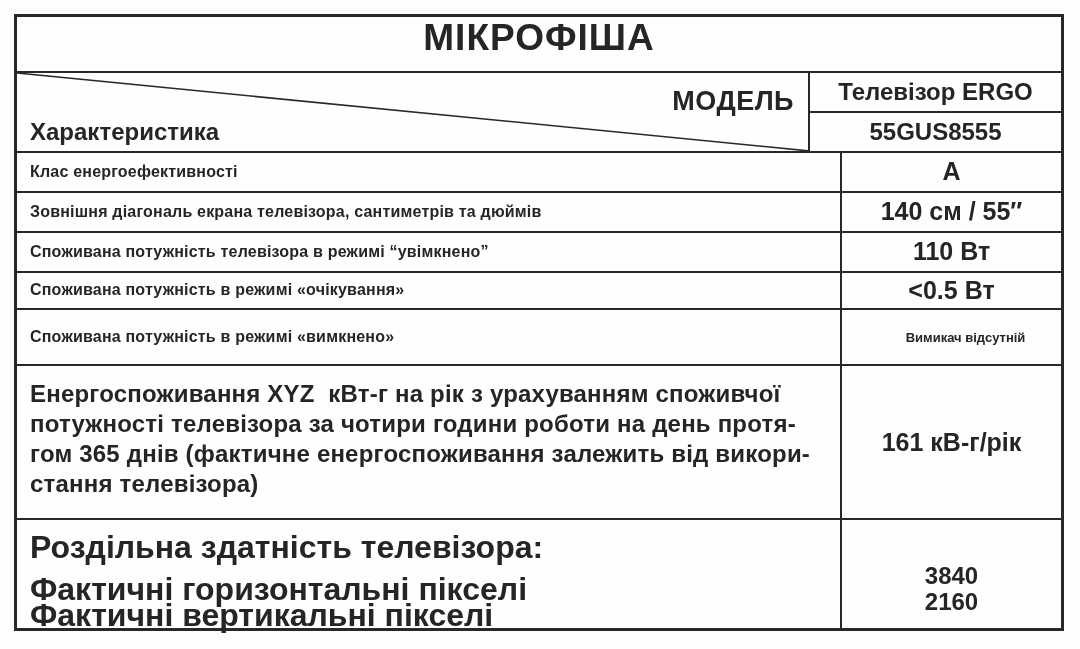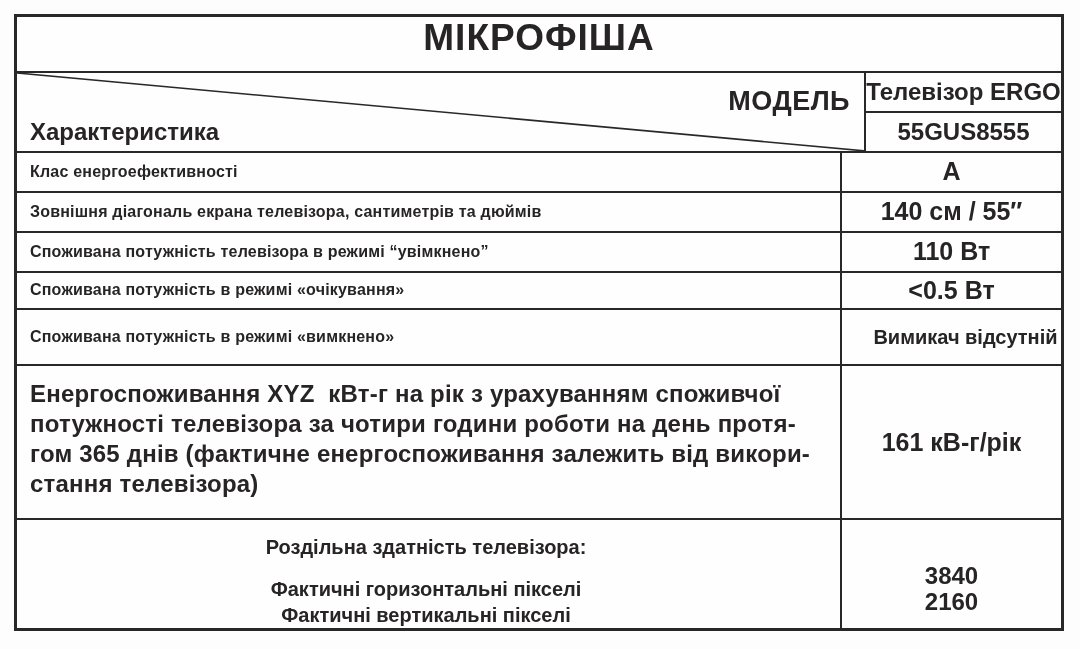--- a/index.html
+++ b/index.html
@@ -47,41 +47,41 @@
   .cell-value {
     width:221px;
     border-left:2px solid #2a2728;
     display:flex;
     align-items:center;
     justify-content:center;
     font-size:25px;
     font-weight:700;
     text-align:center;
   }
-  .cell-value.small { font-size:20px;padding-left:28px; }
+  .cell-value.small { font-size:13px;padding-left:28px; }
 
   
   .row-model { height:80px; }
   .corner-cell { flex:1; position:relative;padding-left:32px; }
   .diag-svg { position:absolute; inset:0; width:100%; height:100%; }
   .model-label {
     position:absolute;
     right:14px; top:13px;
     font-size:27px;
     font-weight:700;
     letter-spacing:0.5px;
   }
   .characteristic-label {
     position:absolute;
     left:13px; bottom:5px;
     font-size:24px;
     font-weight:700;
   }
   .model-stack {
-    width:197px;
+    width:253px;
     border-left:2px solid #2a2728;
     display:flex;
     flex-direction:column;
   }
   .model-stack .sub {
     flex:1;
     display:flex;
     align-items:center;
     justify-content:center;
     font-size:24px;
@@ -102,23 +102,22 @@
     font-weight:700;
     line-height:30px;
     white-space:pre-wrap;
     letter-spacing:0.2px;
   }
 
   
   .res-left {
     flex:1;
     padding:13px 18px 0 13px;
-    font-size:20px;
-    font-weight:700;
-    text-align:center;
+    font-size:32px;
+    font-weight:700;
   }
   .res-heading { line-height:28px; }
   .res-labels { margin-top:15px; line-height:26px; }
   .res-right {
     width:221px;
     border-left:2px solid #2a2728;
     display:flex;
     flex-direction:column;
     justify-content:flex-end;
     align-items:center;

